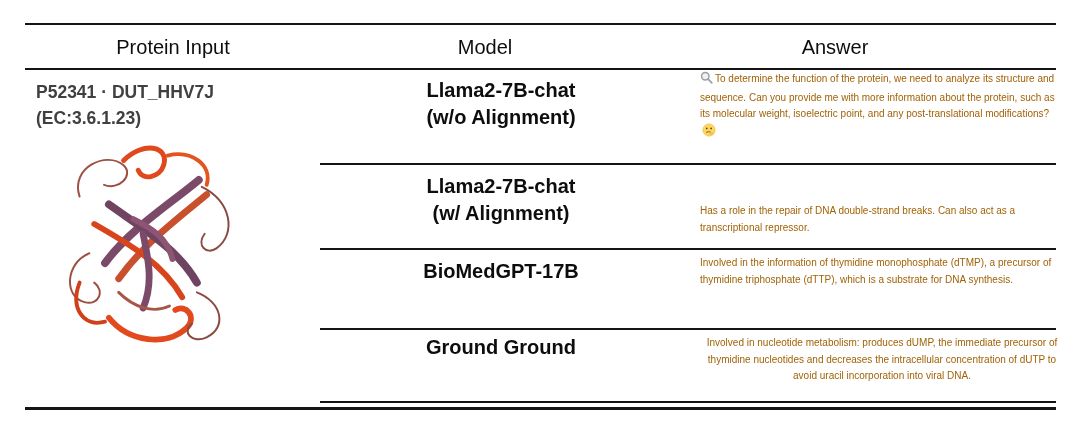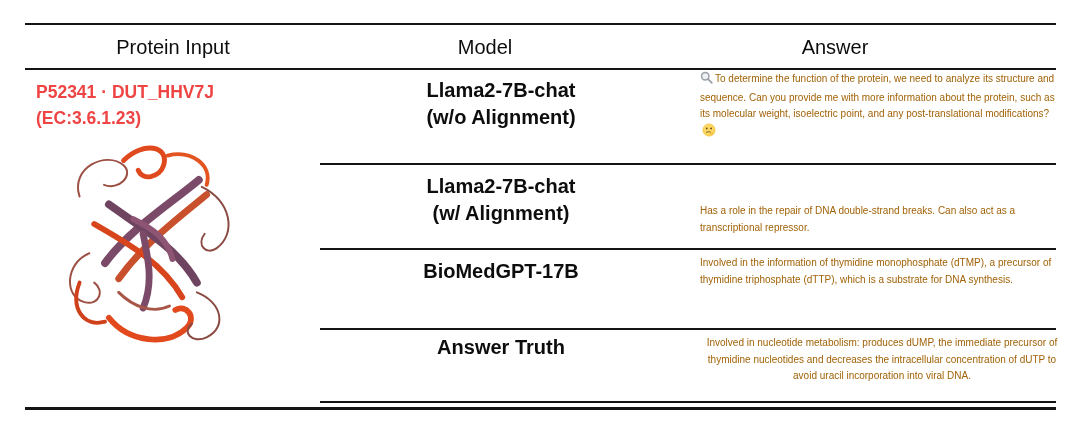--- a/index.html
+++ b/index.html
@@ -35,21 +35,21 @@
   .col-header.model   { left: 320px; width: 330px; }
   .col-header.answer  { left: 650px; width: 370px; }
 
   .protein-id {
     position: absolute;
     left: 36px;
     top: 79px;
     font-size: 17.5px;
     font-weight: bold;
     line-height: 26px;
-    color: #ef4444;
+    color: #404040;
   }
 
   .protein-figure { position: absolute; left: 48px; top: 136px; width: 200px; height: 215px; }
 
   .model-cell {
     position: absolute;
     left: 336px;
     width: 330px;
     font-size: 20px;
     font-weight: bold;
@@ -128,21 +128,21 @@
     <div>(w/o Alignment)</div>
   </div>
   <div class="model-cell r2">
     <div>Llama2-7B-chat</div>
     <div>(w/ Alignment)</div>
   </div>
   <div class="model-cell r3">
     <div>BioMedGPT-17B</div>
   </div>
   <div class="model-cell r4">
-    <div>Answer Truth</div>
+    <div>Ground Ground</div>
   </div>
 
   <div class="answer-cell r1">
     <span class="inline-icon">
       <svg width="13" height="13" viewBox="0 0 16 16">
           <circle cx="6.5" cy="6.5" r="4.6" stroke="#9aa0a6" stroke-width="1.8" fill="#eef0f2"></circle>
           <line x1="10" y1="10" x2="14.5" y2="14.5" stroke="#9aa0a6" stroke-width="2.2" stroke-linecap="round"></line>
         </svg>
     </span><span>To determine the function of the protein, we need to analyze its structure and sequence. Can you provide me with more information about the protein, such as its molecular weight, isoelectric point, and any post-translational modifications?</span><span class="inline-emoji">
       <svg width="14" height="14" viewBox="0 0 16 16">

